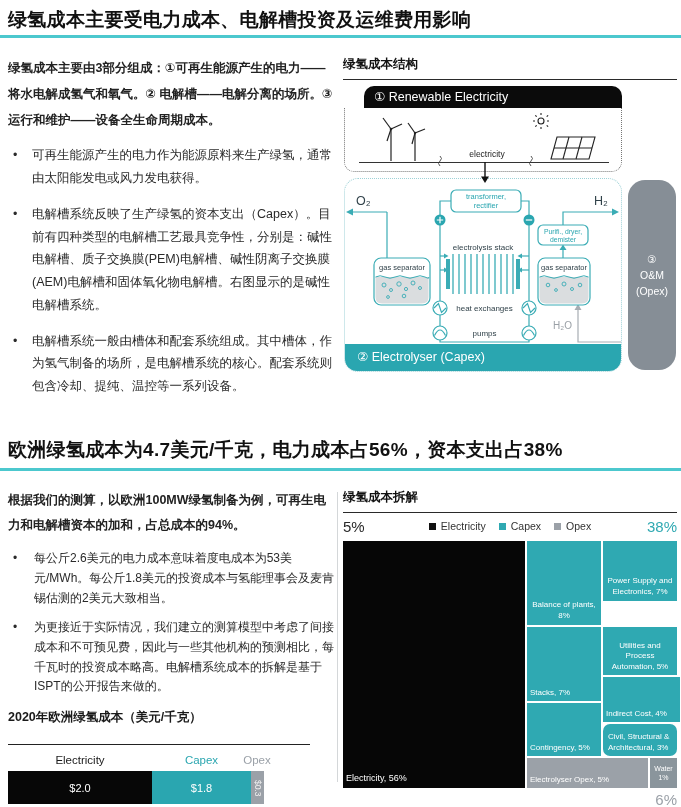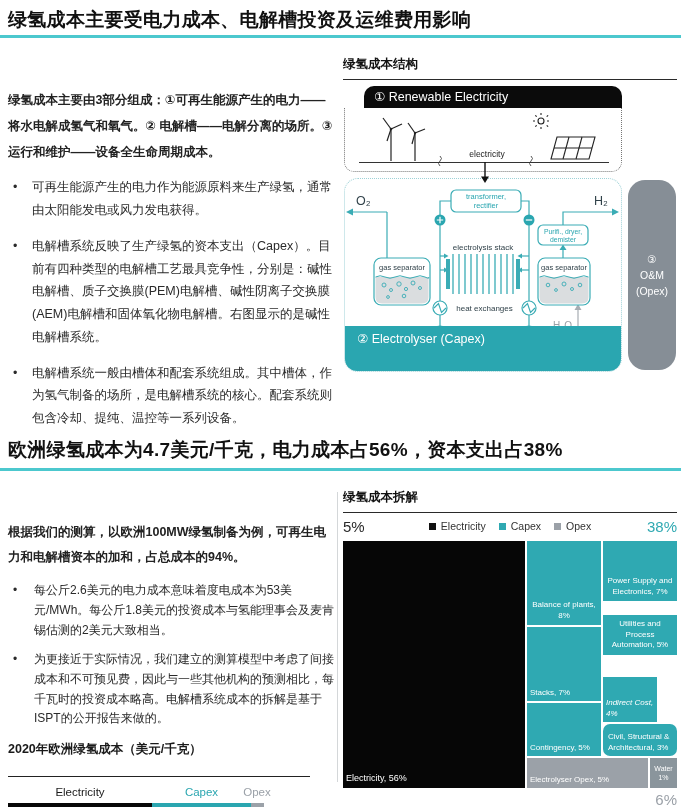--- a/index.html
+++ b/index.html
@@ -11,21 +11,21 @@
            letter-spacing:.3px; white-space:nowrap; }
   #title1 { top:7px; }
   #title2 { top:437px; }
   .rule-teal { position:absolute; left:0; width:681px; height:2.5px; background:#4CC8CE; }
   #rule1 { top:35px; }
   #rule2 { top:468px; }
 
   .colL { position:absolute; left:8px; width:327px; }
   #col1 { top:56px; }
   #col2 { top:488px; }
-  .intro { font-size:12.5px; font-weight:700; color:#222;margin-top:32px; }
+  .intro { font-size:12.5px; font-weight:700; color:#222; }
   #col1 .intro { line-height:2.06; }
   #col2 .intro { line-height:2.0; }
   .bullets { margin-top:11px; }
   .bullet { position:relative; padding-left:24px; font-size:12.5px; line-height:1.82; color:#2a2a2a; }
   #col1 .bullet { margin-bottom:13px; }
   #col2 .bullet { font-size:12px; line-height:1.66; margin-bottom:9px; padding-left:26px; }
   .bullet .mark { position:absolute; left:5px; top:0; }
 
   .vdivider { position:absolute; left:337px; top:492px; width:1px; height:290px; background:#d4d7d9; }
 
@@ -40,21 +40,21 @@
   .renew-head { height:22px; line-height:22px; background:#0b0b0b; color:#fff; font-size:12.5px;
                 border-radius:10px 10px 0 0; padding-left:10px;margin-left:20px; }
   .renew-body { position:relative; height:64px; background:#fff; border:1.5px dotted #767676;
                 border-top:none; border-radius:0 0 10px 10px; }
   .renew-body svg { position:absolute; left:0; top:0; }
   .flow-arrow { position:absolute; left:134px; top:106px; z-index:5; }
 
   .elec { position:absolute; left:1px; top:122px; width:278px; height:194px; background:#fff;
           border:1.5px dotted #9ED2D7; border-radius:14px; }
   .elec > svg { position:absolute; left:-1px; top:-1px; }
-  .elec-bar { position:absolute; left:0; right:0; bottom:0; height:45px; line-height:27px;
+  .elec-bar { position:absolute; left:0; right:0; bottom:0; height:27px; line-height:27px;
               background:#2AA6B0; border-radius:0 0 12px 12px; color:#fff; font-size:12.5px;
               padding-left:12px; }
   .om { position:absolute; left:285px; top:124px; width:48px; height:190px; background:#868E96;
         border-radius:17px; color:#fff; display:flex; flex-direction:column; align-items:center;
         justify-content:center; font-size:10.5px; line-height:1.55; text-align:center; }
 
   svg text { font-family:"Liberation Sans","DejaVu Sans",sans-serif; }
 
   
   .stats { position:relative; height:24px; margin-top:2px; }
@@ -360,24 +360,24 @@
         </div>
       <div class="tm teal lb" style="left:184px;top:86px;width:74px;height:74px;">
         <span>Stacks, 7%</span>
         </div>
       <div class="tm teal lb" style="left:184px;top:162px;width:74px;height:53px;">
         <span>Contingency, 5%</span>
         </div>
       <div class="tm teal cb" style="left:260px;top:0;width:74px;height:60px;">
         <span>Power Supply and Electronics, 7%</span>
         </div>
-      <div class="tm teal cc" style="left:260px;top:74px;width:74px;height:40px;">
+      <div class="tm teal cc" style="left:260px;top:86px;width:74px;height:48px;align-items:flex-end;">
         <span>Utilities and Process Automation, 5%</span>
         </div>
-      <div class="tm teal lb" style="left:260px;top:136px;width:54px;height:45px;font-style:italic;">
+      <div class="tm teal lb" style="left:260px;top:136px;width:77px;height:45px;">
         <span>Indirect Cost, 4%</span>
         </div>
       <div class="tm teal lb" style="left:260px;top:183px;width:74px;height:32px;padding:3px 3px 3px 5px;border-radius:7px;">
         <span>Civil, Structural &amp; Architectural, 3%</span>
         </div>
       <div class="tm gray lb" style="left:184px;top:217px;width:121px;height:30px;">
         <span>Electrolyser Opex, 5%</span>
         </div>
       <div class="tm gray2 cc" style="left:307px;top:217px;width:27px;height:30px;font-size:7px;">
         <span>Water 1%</span>

